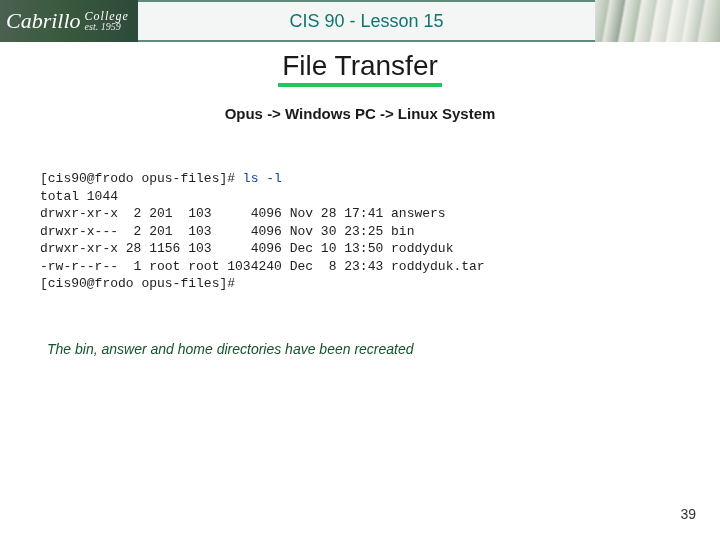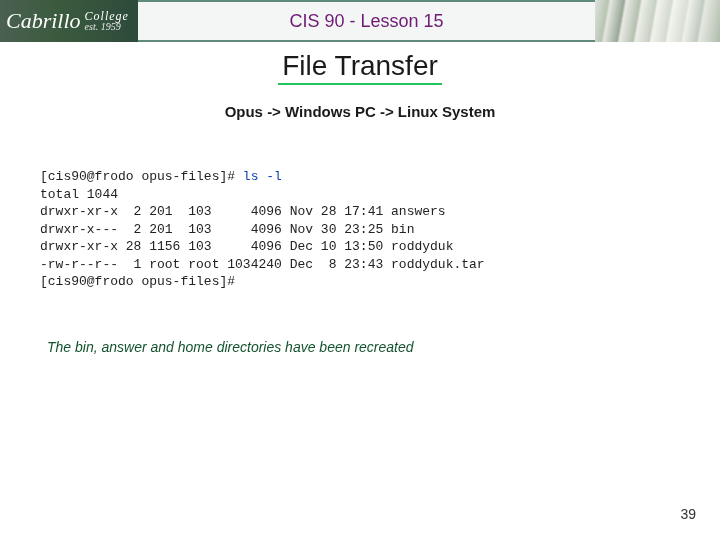--- a/index.html
+++ b/index.html
@@ -58,42 +58,42 @@
     background: #f3f6f5;
     border-top: 2px solid #5f8a7c;
     border-bottom: 2px solid #5f8a7c;
     display: flex;
     align-items: center;
     justify-content: center;
   }
   .lesson-title {
     font-family: Verdana, sans-serif;
     font-size: 18px;
-    color: #701a75;
+    color: #0f766e;
   }
   .photo-area {
     width: 125px;
     height: 42px;
     background: linear-gradient(100deg,
       #dfe4de 0%, #b8c4b2 10%,
       #e3e6df 12%, #9aa898 22%,
       #e7e9e2 24%, #b5c1b0 34%,
       #eceee7 36%, #c8d0c3 46%,
       #f1f2ec 48%, #d3dacf 58%,
       #f3f4ef 60%, #d8dfd4 70%,
       #eef0ea 72%, #c2cbbf 82%,
       #e5e8e1 84%, #b0bbab 100%);
   }
   .main-title {
     text-align: center;
     font-family: Verdana, sans-serif;
     font-size: 28px;
     color: #1a1a1a;
     margin-top: 8px;
-    border-bottom: 2px solid #22c55e;
+    border-bottom: 4px solid #22c55e;
     display: block;
     width: fit-content;
     margin-left: auto;
     margin-right: auto;
     padding: 0 4px 1px 4px;
   }
   .subtitle {
     text-align: center;
     font-family: Verdana, sans-serif;
     font-size: 15px;

